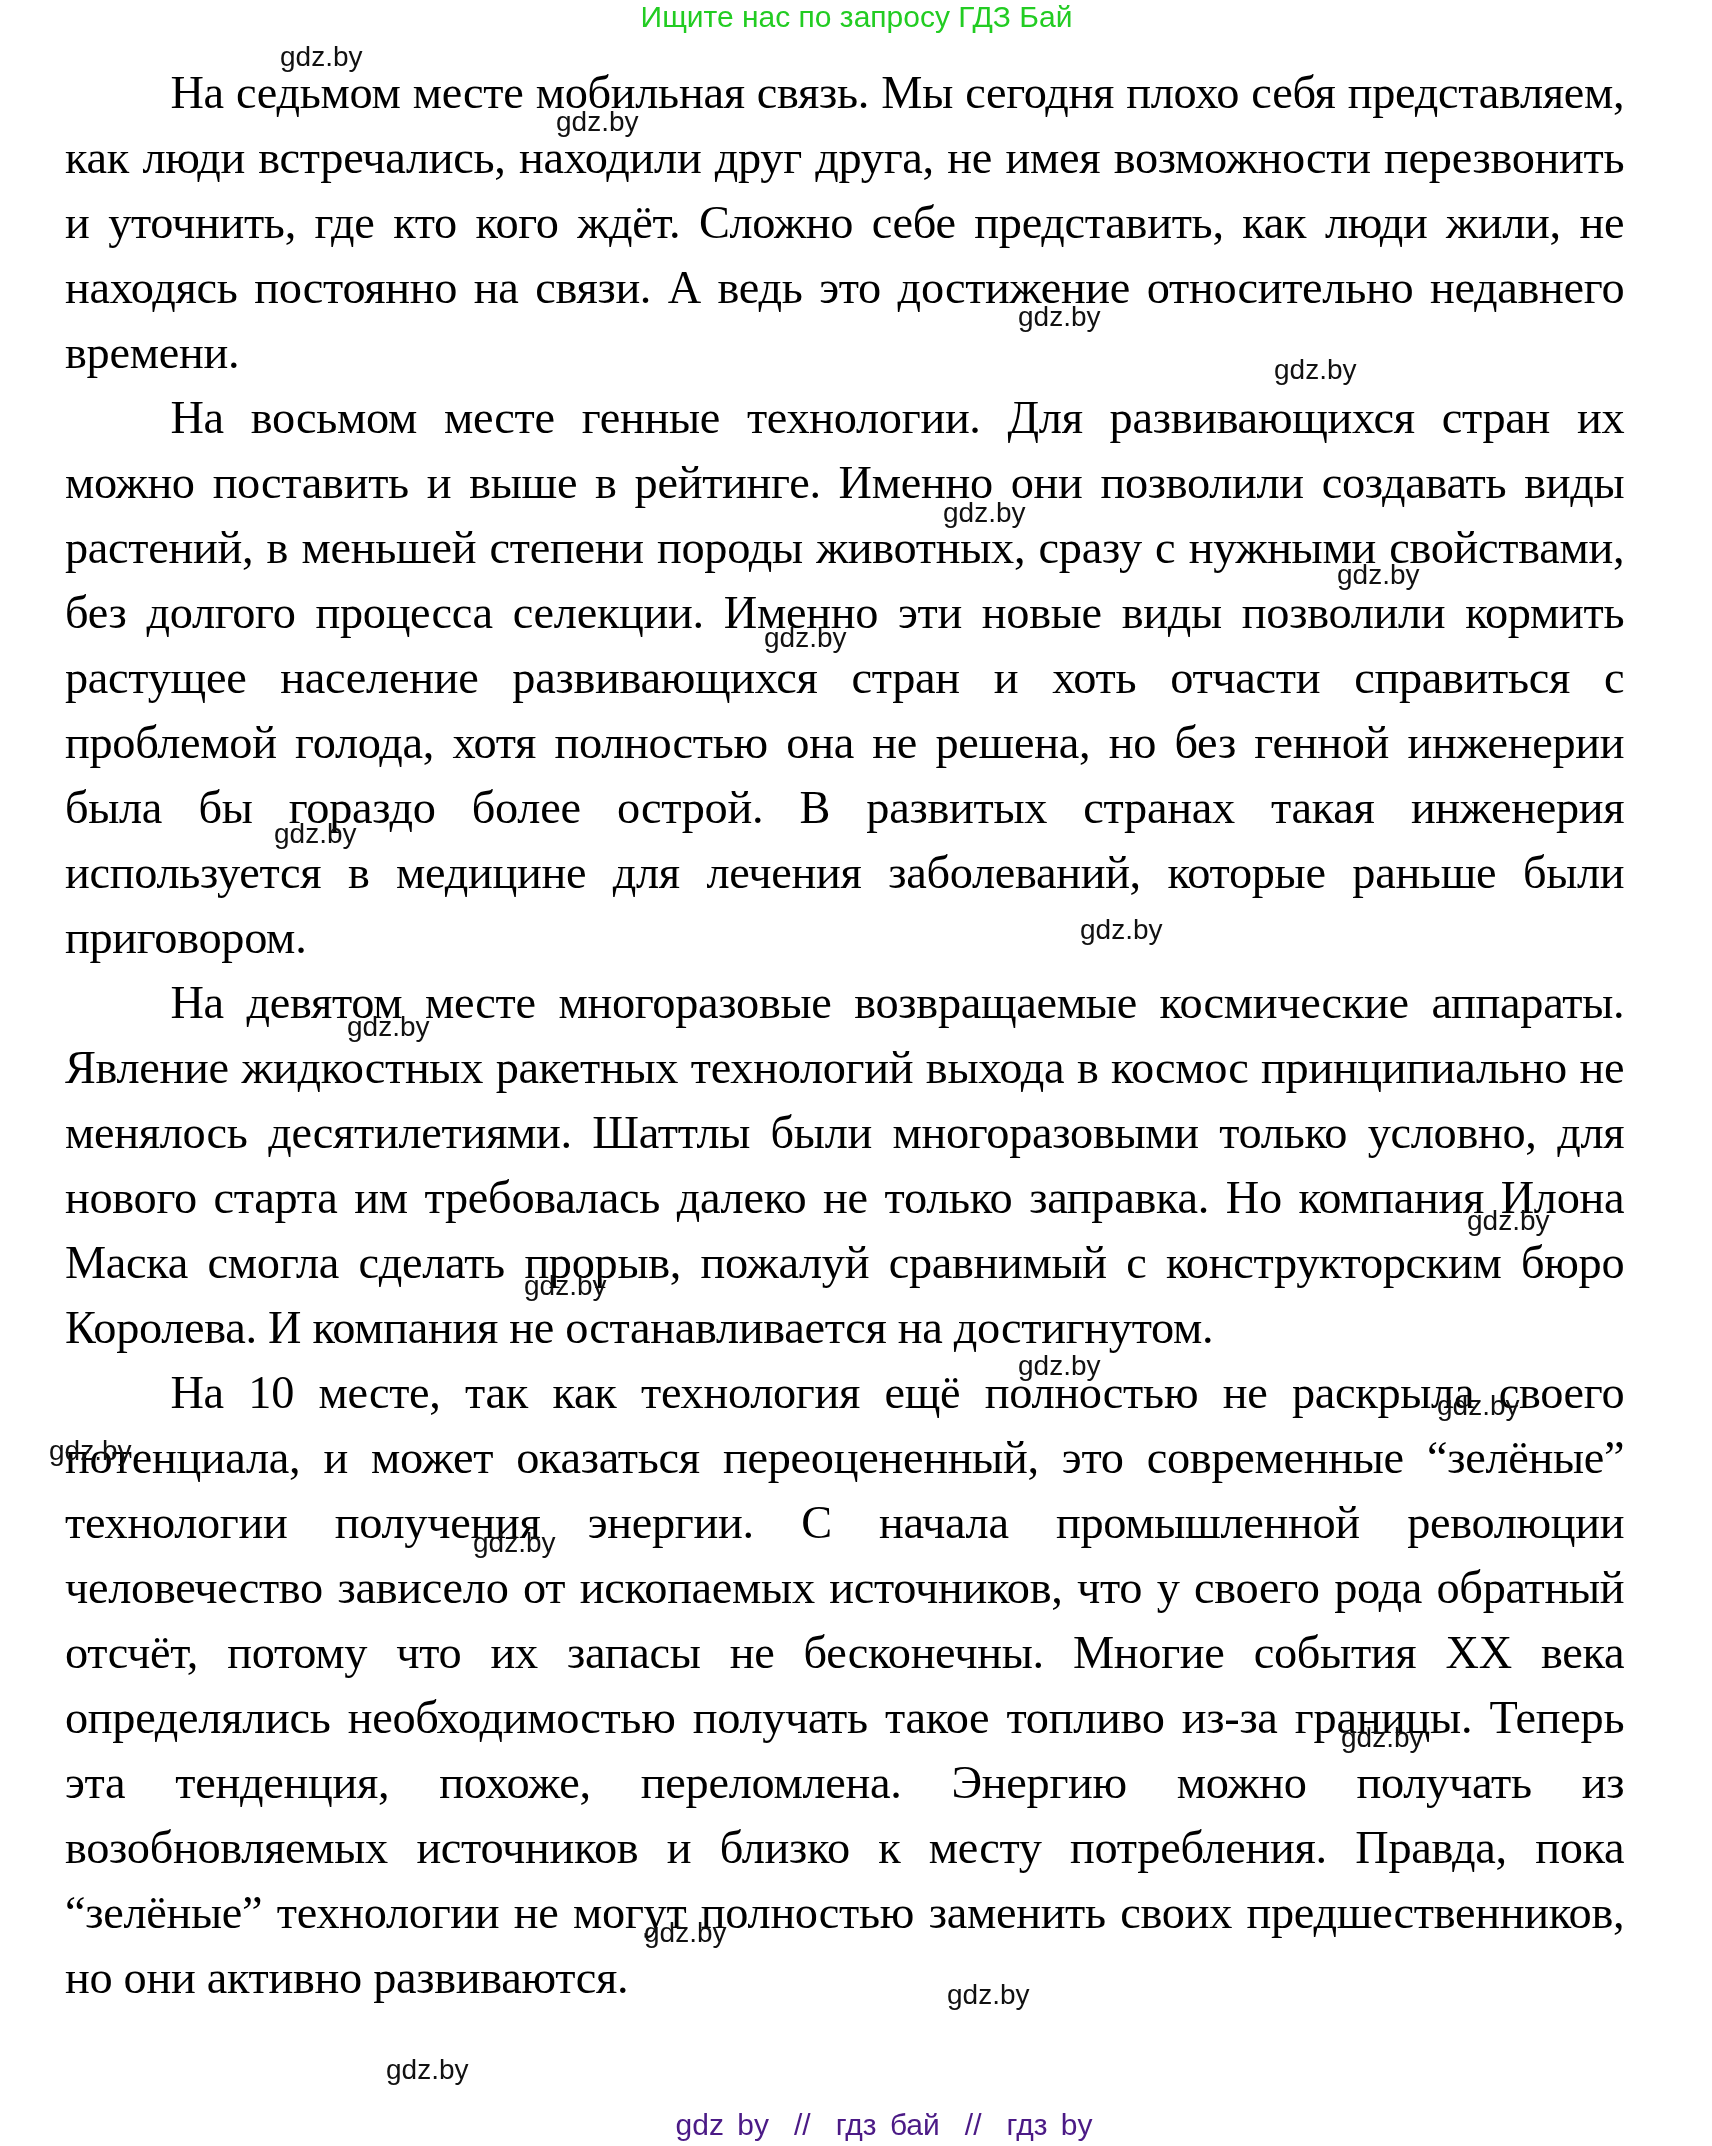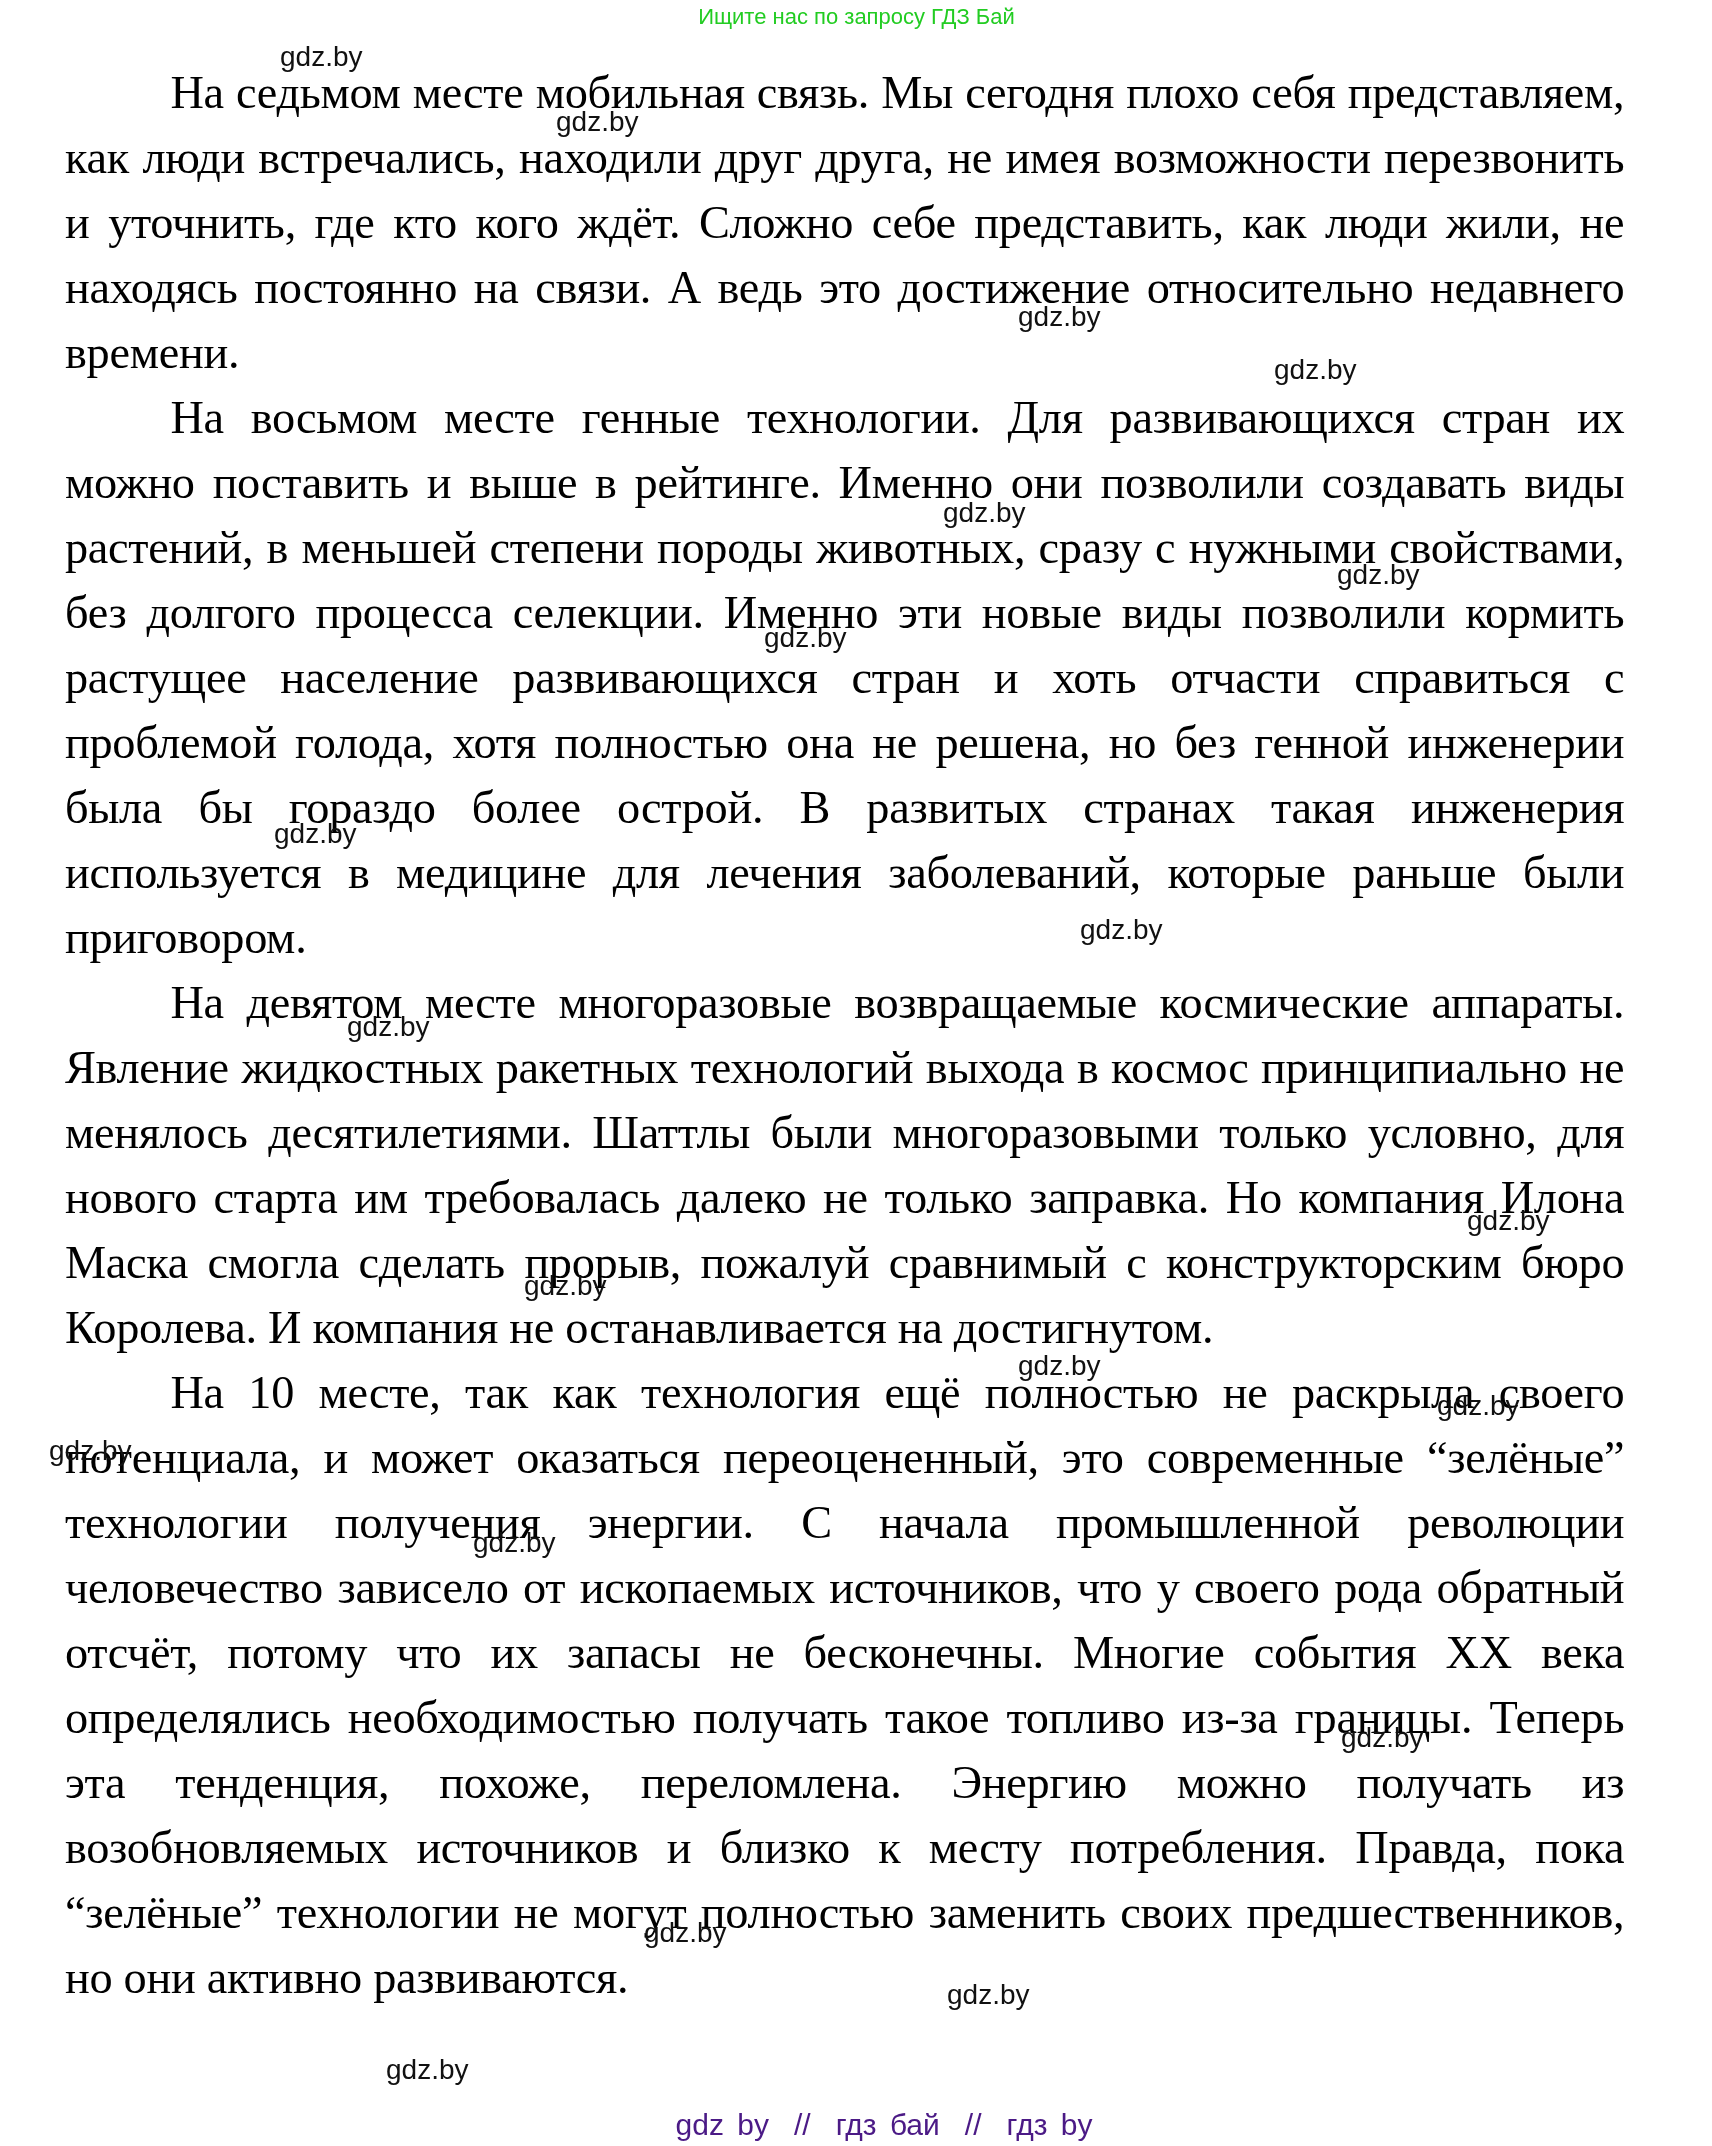--- a/index.html
+++ b/index.html
@@ -13,21 +13,21 @@
       position: relative;
       overflow: hidden;
     }
     .header-banner {
       position: absolute;
       top: 0;
       left: 0;
       width: 1713px;
       text-align: center;
       font-family: "Liberation Sans", "DejaVu Sans", sans-serif;
-      font-size: 22px;
+      font-size: 30px;
       line-height: 34px;
       color: #22cc22;
       margin: 0;
     }
     .page-text {
       position: absolute;
       top: 60px;
       left: 65px;
       width: 1583px;
       font-family: "Liberation Serif", "DejaVu Serif", serif;

